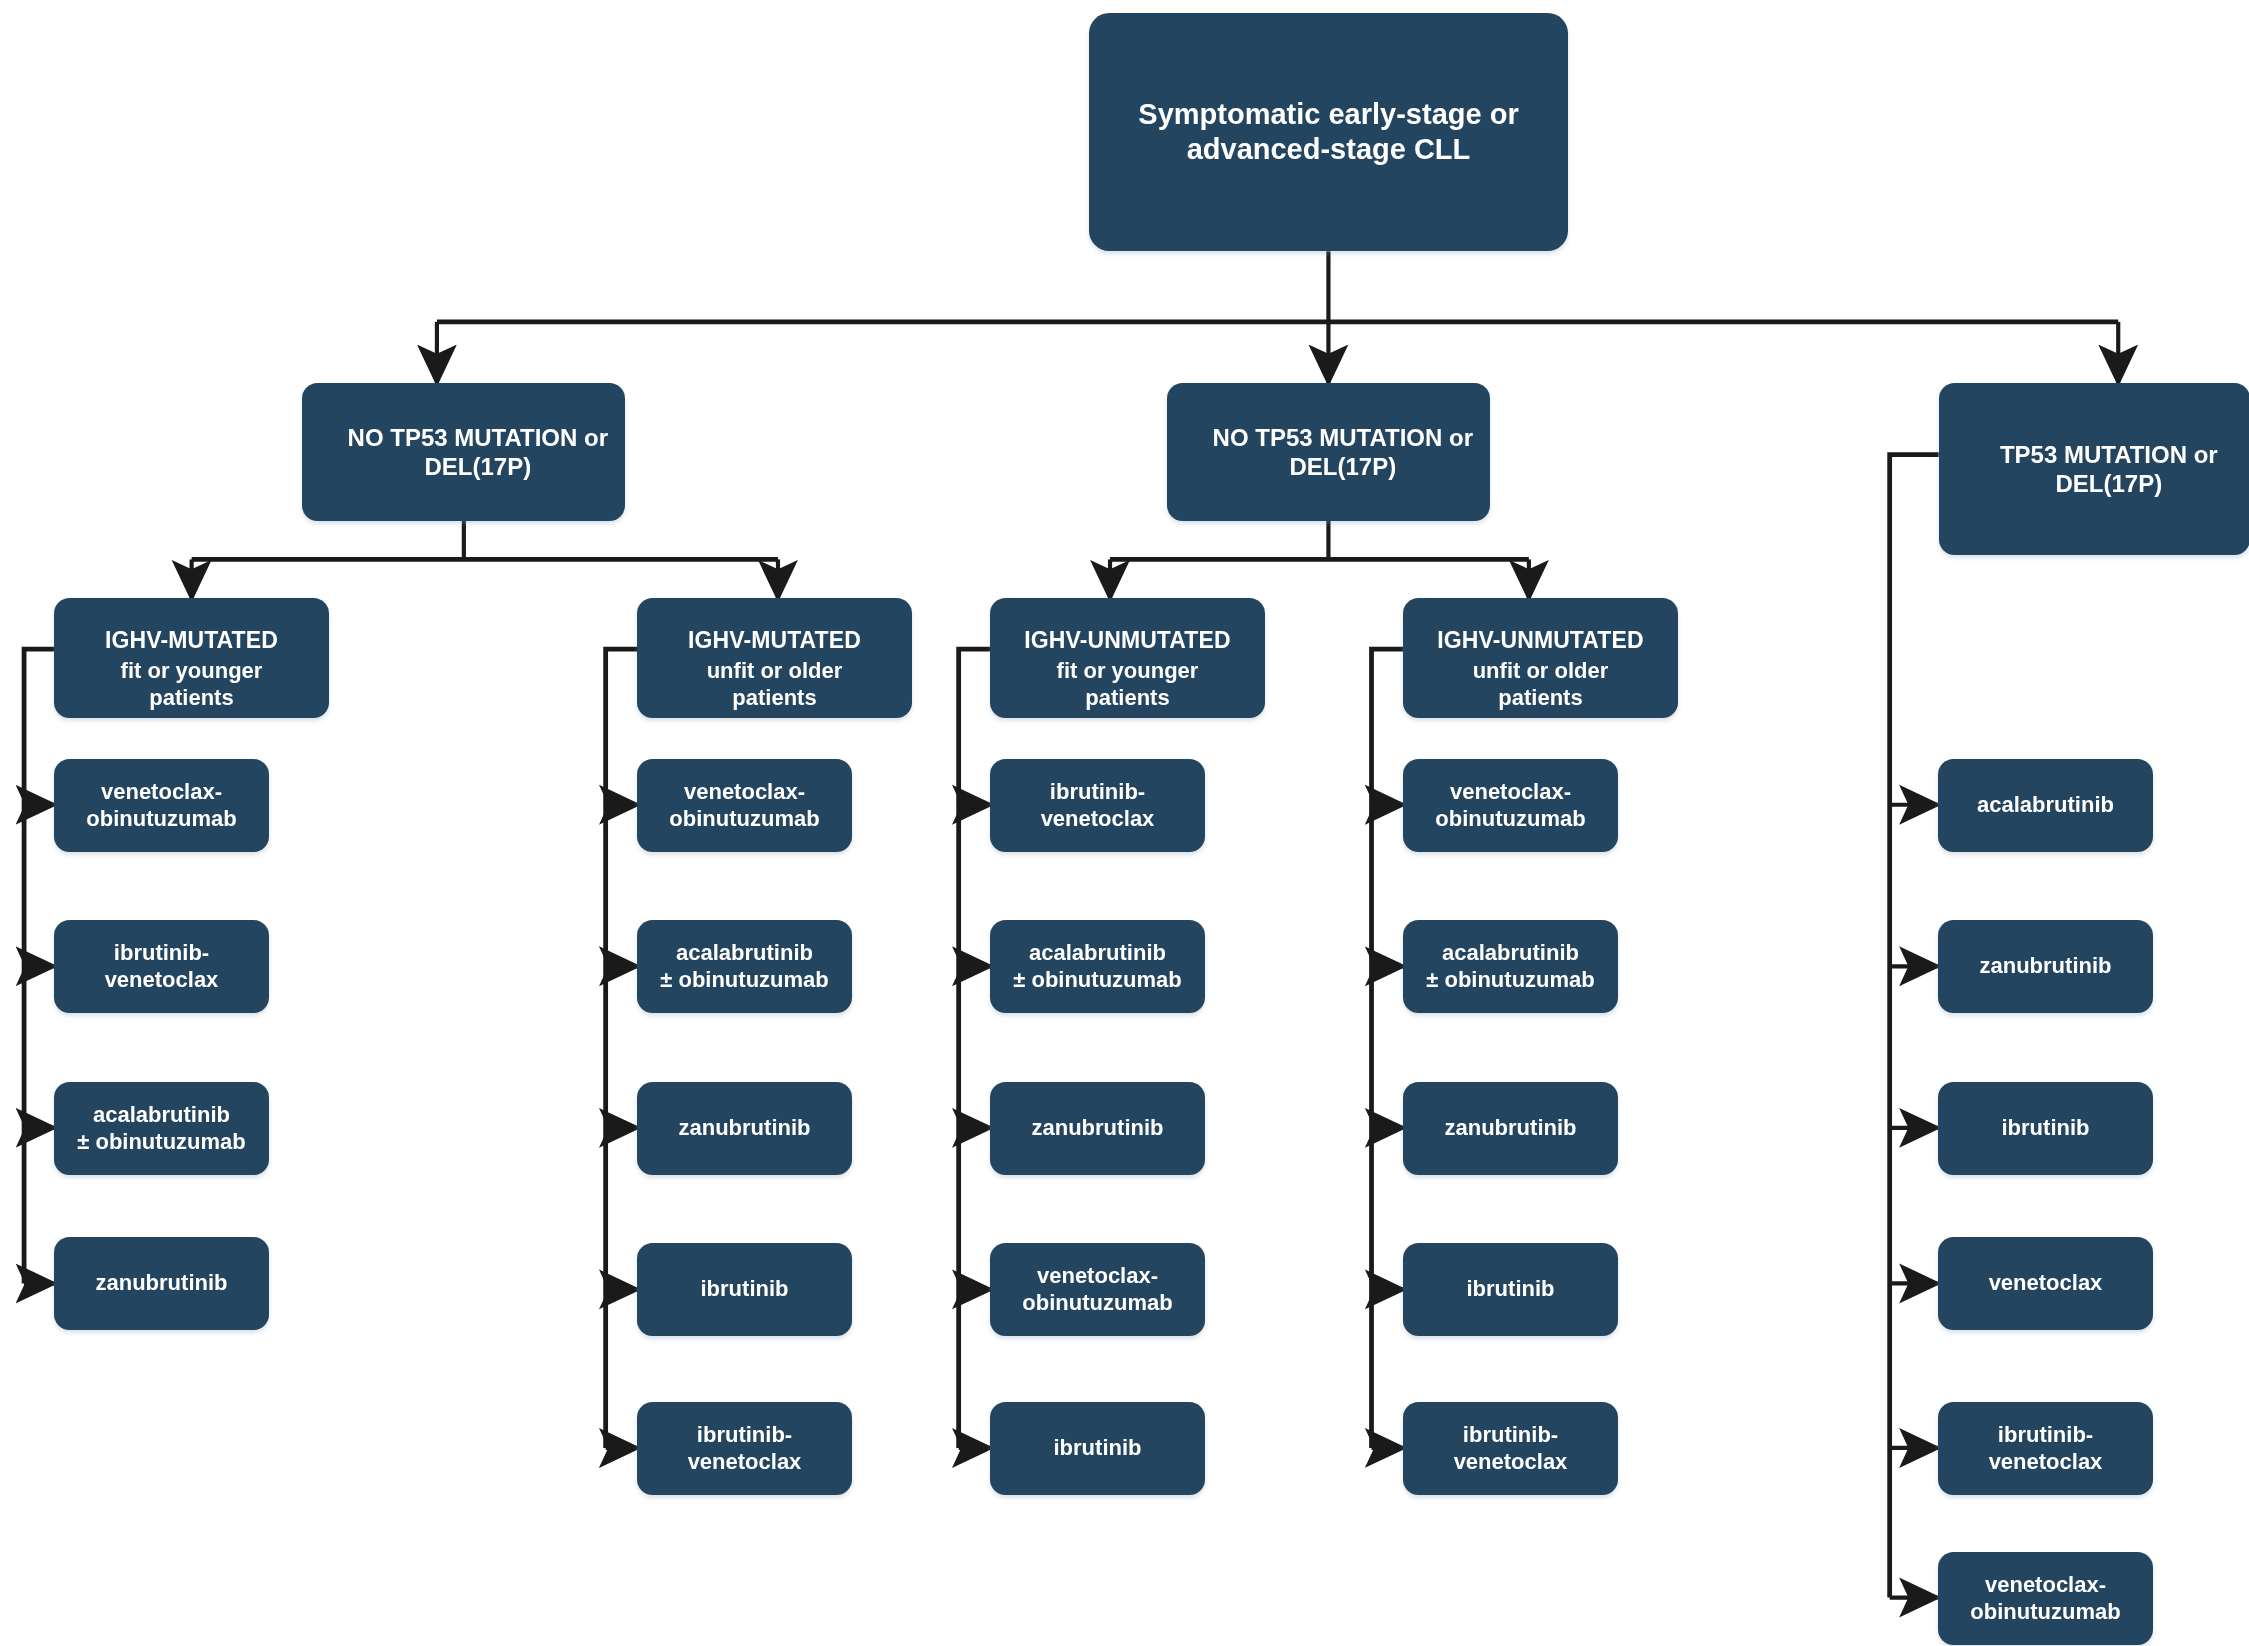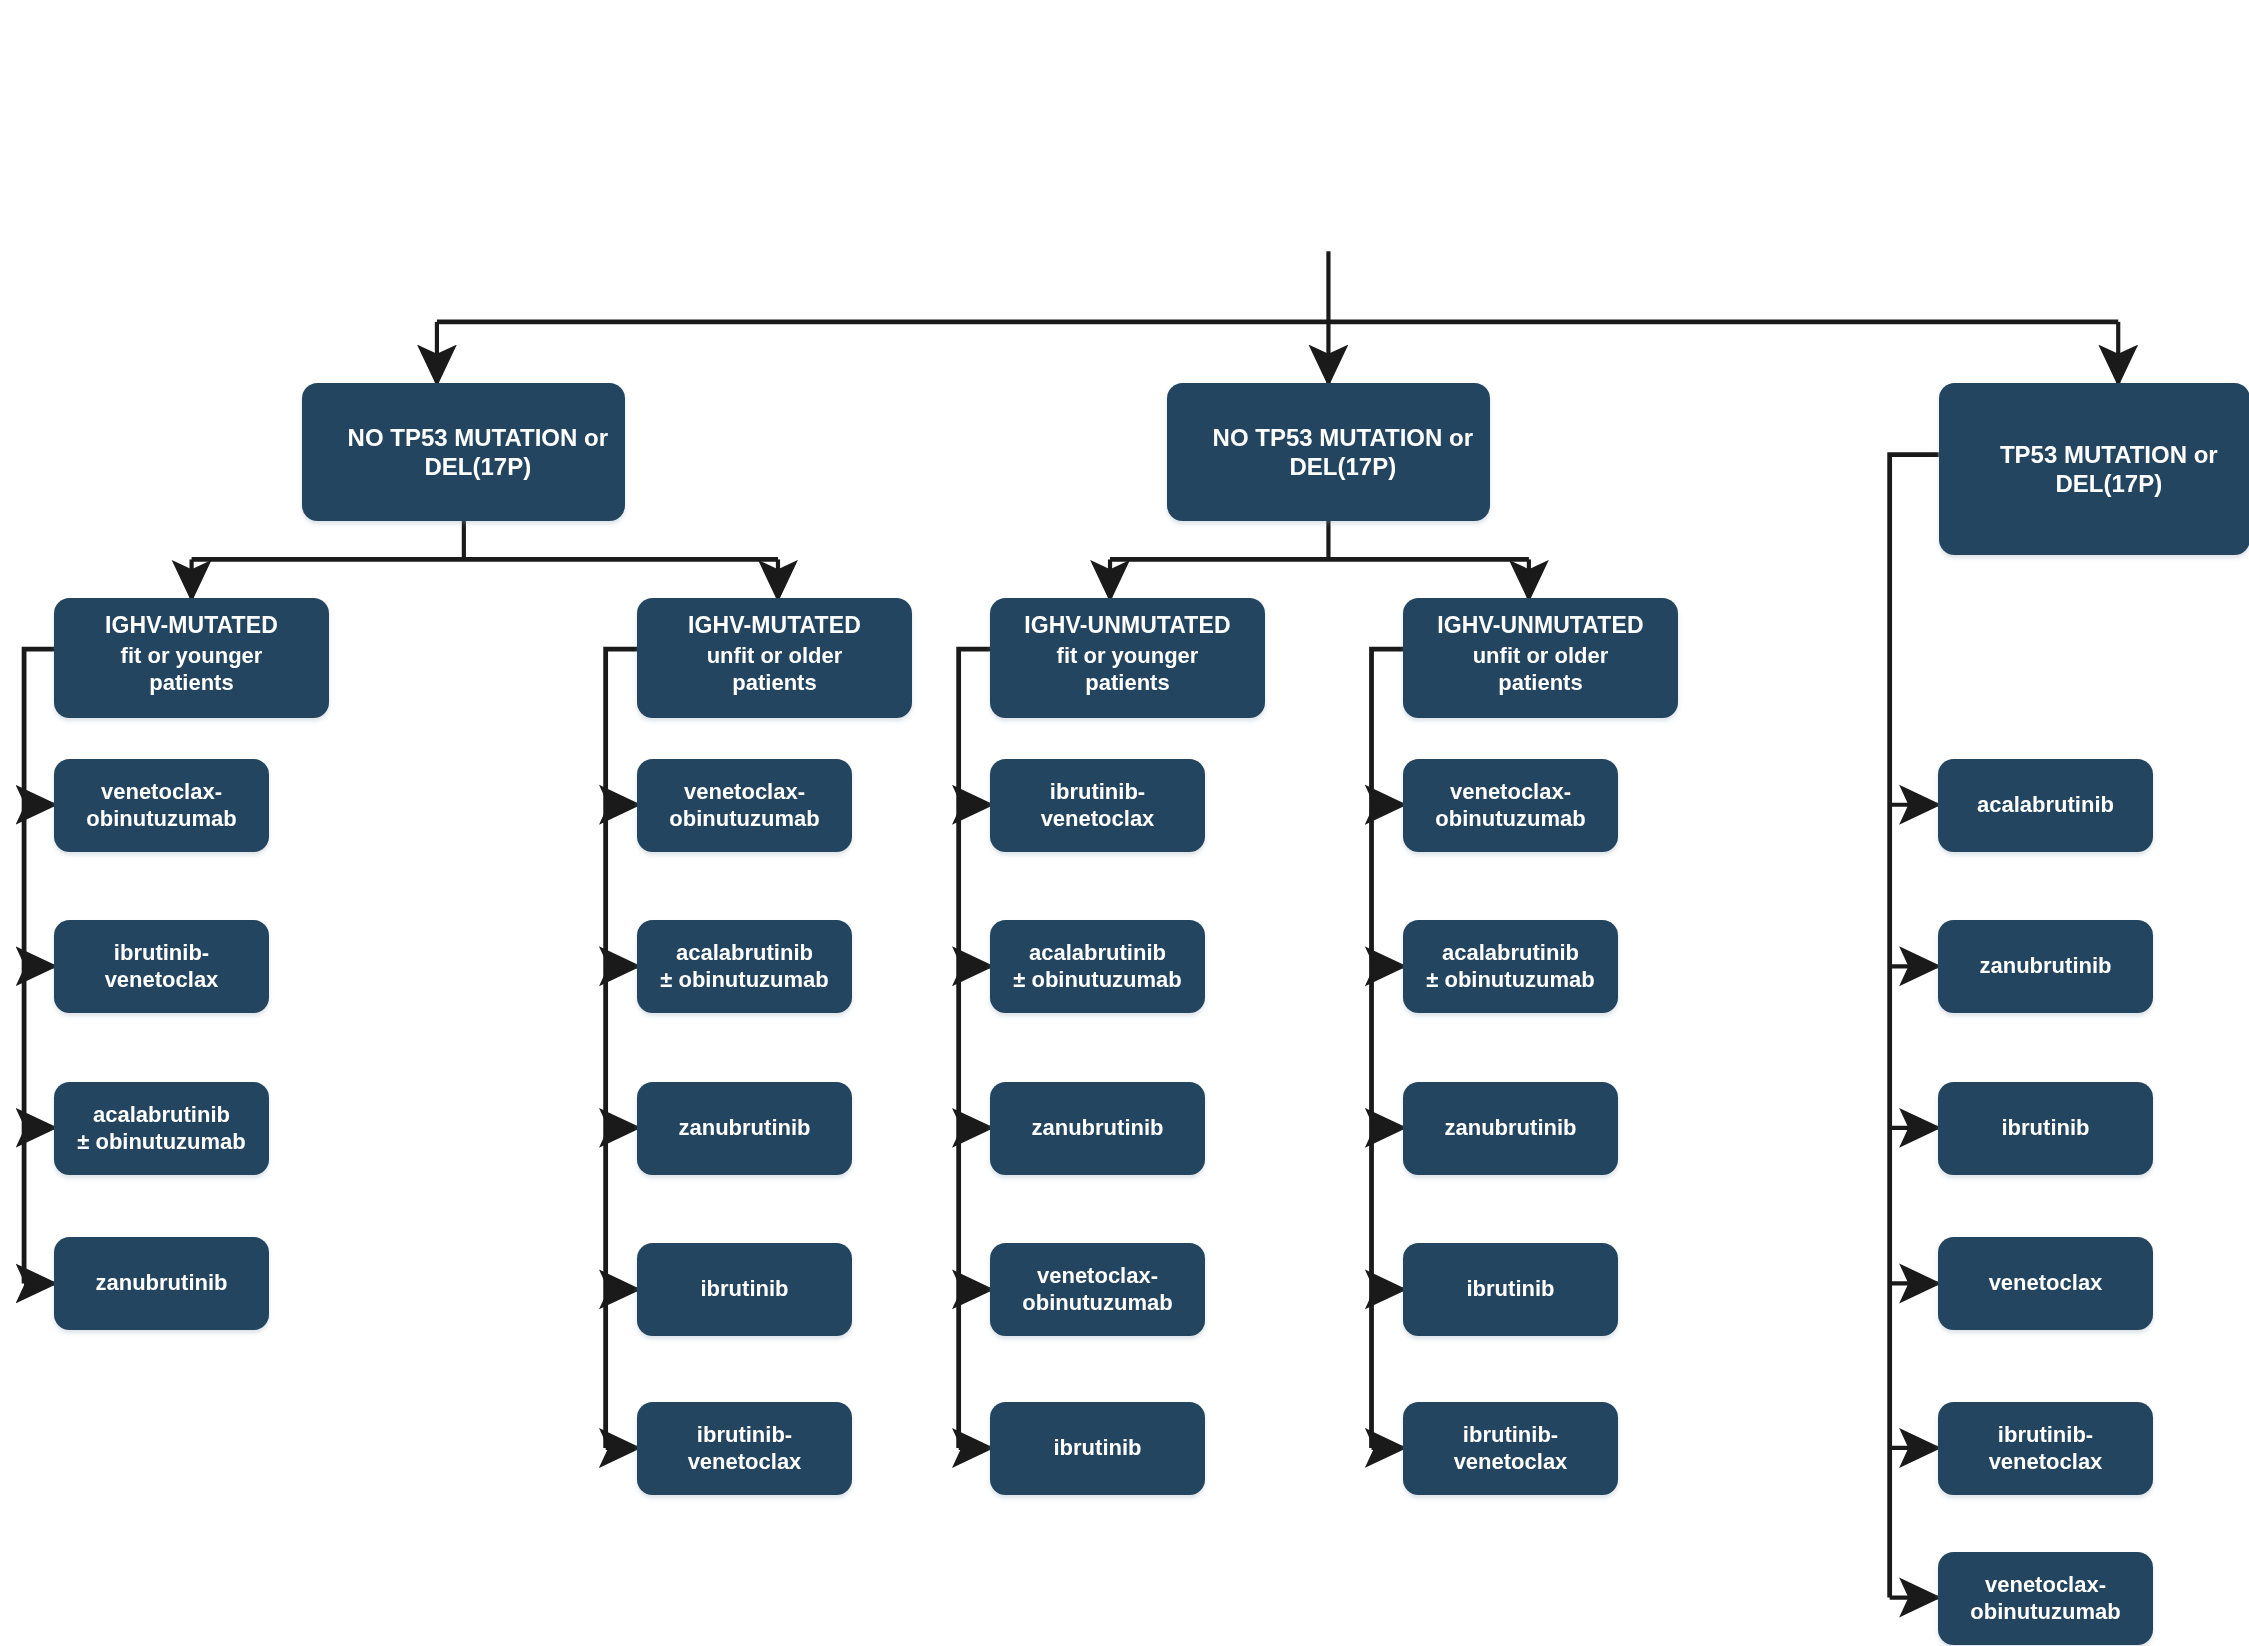--- a/index.html
+++ b/index.html
@@ -48,21 +48,21 @@
     border-radius: 20.3px;
   }
   .branch {
     font-weight: bold;
     font-size: 24px;
     padding-left: 37px;
   }
   .grouphdr {
     font-weight: bold;
     justify-content: flex-start;
-    padding-top: 13px;
+    padding-top: 28px;
   }
   .grouphdr .title {
     font-size: 23px;
     font-weight: bold;
     letter-spacing: 0.1px;
   }
   .grouphdr .sub {
     font-size: 22px;
     font-weight: bold;
     margin-top: 4px;
@@ -133,20 +133,24 @@
       <path d="M3240,760 L3158,760 L3158,2670" stroke-width="8"></path>
       <path d="M3158,1345 L3238,1345" marker-end="url(#ah)"></path>
       <path d="M3158,1615 L3238,1615" marker-end="url(#ah)"></path>
       <path d="M3158,1885 L3238,1885" marker-end="url(#ah)"></path>
       <path d="M3158,2145 L3238,2145" marker-end="url(#ah)"></path>
       <path d="M3158,2420 L3238,2420" marker-end="url(#ah)"></path>
       <path d="M3158,2670 L3238,2670" marker-end="url(#ah)"></path>
     </g>
   </svg>
 
+  <div class="node root" style="left:1089px; top:13px; width:479px; height:238px;">
+    <span class="ln">Symptomatic early-stage or</span>
+    <span class="ln">advanced-stage CLL</span>
+  </div>
 
   <div class="node branch" style="left:302px; top:383px; width:323px; height:138px;">
     <span class="ln">NO TP53 MUTATION or</span>
     <span class="ln">DEL(17P)</span>
   </div>
 
   <div class="node branch" style="left:1167px; top:383px; width:323px; height:138px;">
     <span class="ln">NO TP53 MUTATION or</span>
     <span class="ln">DEL(17P)</span>
   </div>

